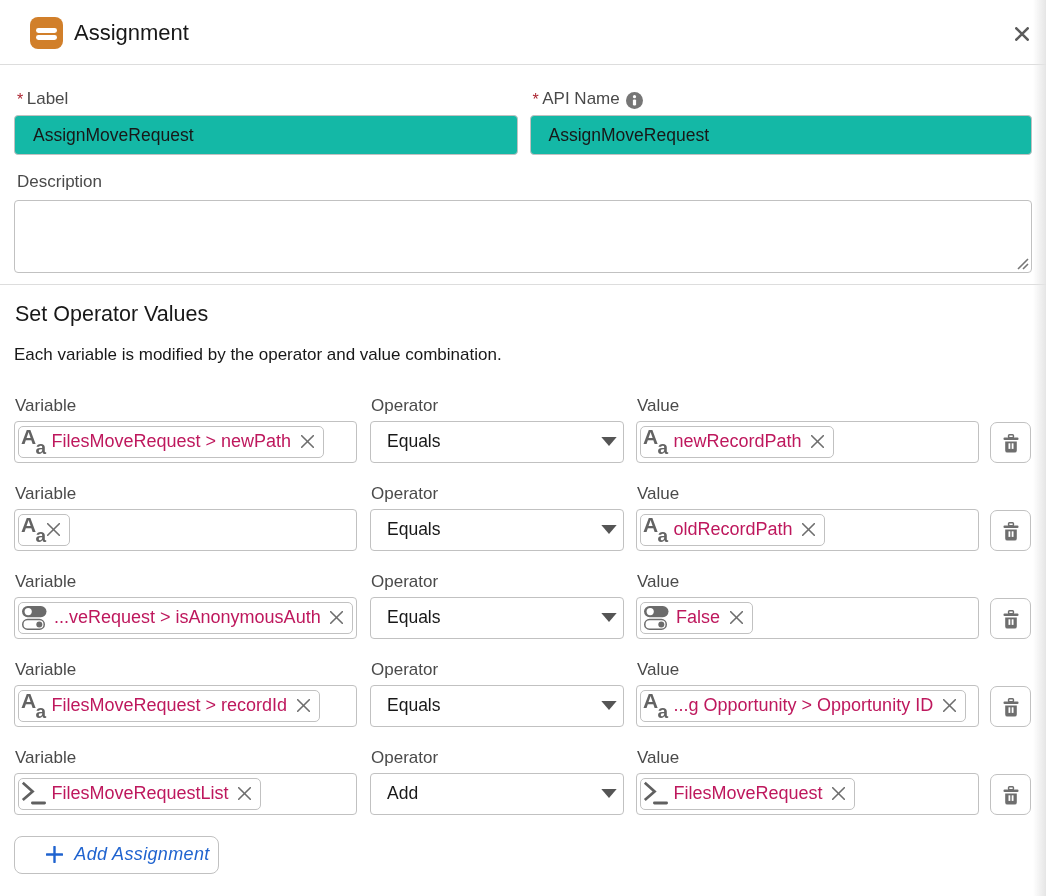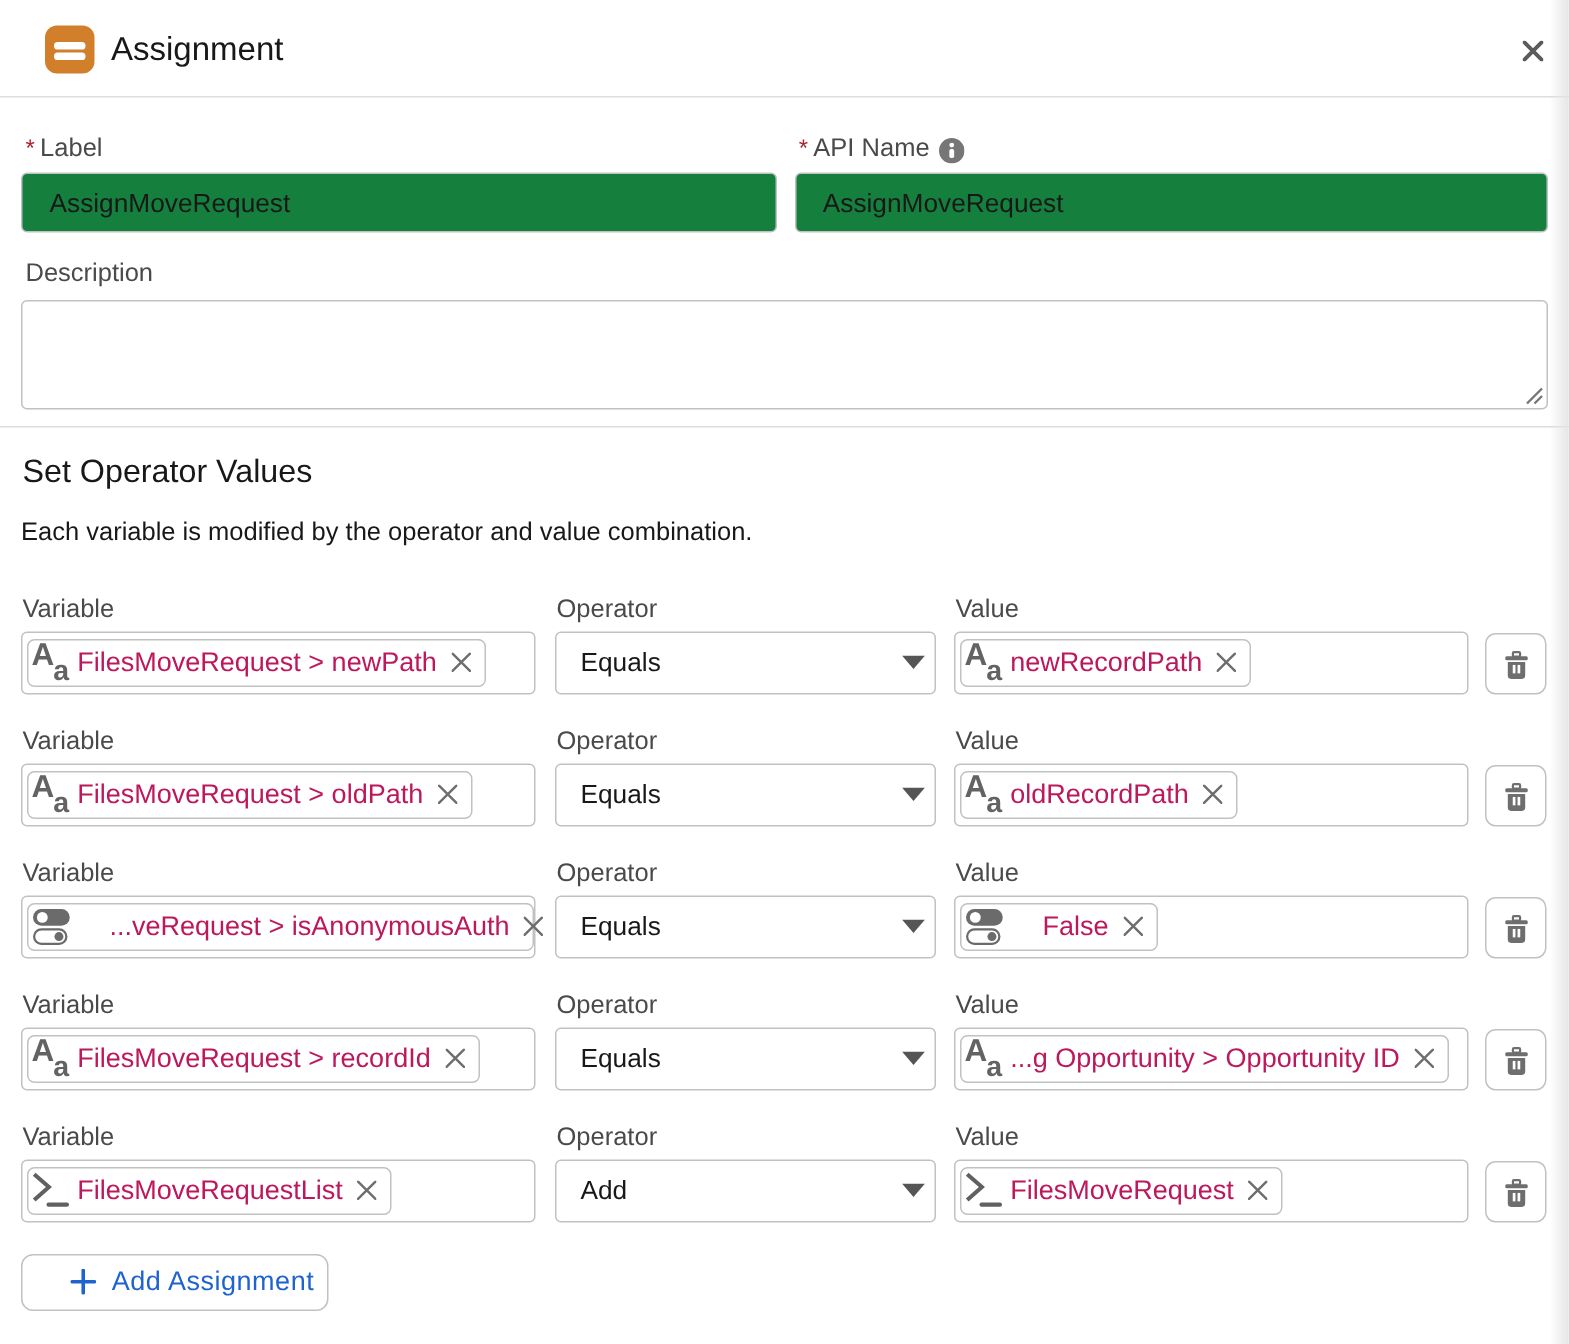--- a/index.html
+++ b/index.html
@@ -11,46 +11,46 @@
 .hicon i.b1 { top:11.5px; }
 .hicon i.b2 { top:18.3px; }
 .hdr h1 { font-size:22px; font-weight:400; color:#181818; margin-left:11px; margin-top:1px; }
 .close { position:absolute; right:17.5px; top:26.5px; width:14px; height:14px; }
 .body { padding:0 14px; }
 .row2 { display:flex; margin-top:25px; }
 .fcol { width:504px; }
 .fcol + .fcol { width:503px; margin-left:12px; }
 label.fl { display:flex; align-items:center; font-size:17px; color:#4a4a4a; height:18px; margin-bottom:7px; padding-left:3px; }
 label.fl .req { color:#ab2531; margin-right:3.5px; font-size:16px; margin-top:1px; }
-.tin { height:40px; border:1px solid #c1c1c1; border-radius:4px; font-size:17.5px; color:#181818; padding-left:18px; display:flex; align-items:center; background:#15803d; }
+.tin { height:40px; border:1px solid #c1c1c1; border-radius:4px; font-size:17.5px; color:#181818; padding-left:18px; display:flex; align-items:center; background:#14b8a6; }
 .infoi { margin-left:6.5px; position:relative; top:1px; }
 .desc { margin-top:18px; }
 .desc label.fl { margin-bottom:9px; }
 .txtarea { height:72.5px; width:1018px; border:1px solid #c1c1c1; border-radius:4px; position:relative; background:#fff; }
 .grip { position:absolute; right:2px; bottom:2px; width:13px; height:13px; }
 .divider { border:none; border-top:1px solid #ddd; margin:11px -14px 0; }
 h2.sec { font-size:21.5px; font-weight:400; color:#181818; margin-top:16px; line-height:26px; padding-left:1px; }
 p.sub { font-size:17px; color:#181818; margin-top:17px; line-height:22px; }
 .vrow { display:flex; align-items:flex-end; margin-top:21px; }
 .vrow.first { margin-top:30px; }
 .vrow .cv { width:343px; margin-right:13px; }
 .vrow .co { width:254px; margin-right:12px; }
 .vrow .cl { width:343px; margin-right:11px; }
 .vlbl { font-size:17px; color:#4a4a4a; height:18px; margin-bottom:7px; padding-left:1px; }
 .box { height:42px; border:1px solid #c1c1c1; border-radius:4px; background:#fff; display:flex; align-items:center; padding-left:3px; }
 .sel { padding:0 6px 0 16px; font-size:17.5px; color:#181818; justify-content:space-between;align-items:center; }
 .tri { flex:none; display:block; }
 .pill { display:inline-flex; align-items:center; height:32px; border:1px solid #c1c1c1; border-radius:5px; padding:0 9px 0 3px; max-width:100%; }
 .pill .ptxt { font-size:18px; color:#be185d; white-space:nowrap; margin:0 9.5px 0 4.5px; }
-.tgl + .ptxt { margin-left:26px; }
+.tgl + .ptxt { margin-left:7px; }
 .aa { flex:none; display:block; }
 .tgl, .apx { flex:none; display:block; }
 .xrm { flex:none; display:block; }
 .trash { width:41px; height:41px; border:1px solid #c1c1c1; border-radius:7px; background:#fff; display:flex; align-items:center; justify-content:center; flex:none; padding-top:3px; }
-.addbtn { margin-top:21px; padding-left:23px; height:38px; width:205px; border:1px solid #c1c1c1; border-radius:8px; background:#fff; display:flex; align-items:center; justify-content:center; font-size:18px; color:#1f63cf; letter-spacing:0.35px; }
+.addbtn { margin-top:21px; padding-left:23px; height:38px; width:205px; border:1px solid #c1c1c1; border-radius:8px; background:#fff; display:flex; align-items:center; justify-content:center; font-size:18px; color:#1f63cf; letter-spacing:0.35px;font-style:italic; }
 .addbtn svg { margin-right:11px; }
 body::after { content:""; position:fixed; top:0; right:0; width:13px; height:896px; background:linear-gradient(to right, rgba(233,233,233,0), rgba(228,228,228,0.95)); pointer-events:none; z-index:10; }
 </style>
 </head>
 <body>
 <div class="hdr">
   <div class="hicon">
       <i class="b1"></i>
       <i class="b2"></i>
     </div>
@@ -138,21 +138,20 @@
 
   <div class="vrow">
     <div class="cv">
       <div class="vlbl">Variable</div>
       <div class="box">
           <span class="pill">
             <svg class="aa" width="25" height="26" viewBox="0 0 25 26" style="overflow:visible">
               <text x="-1" y="14.5" font-size="21" font-weight="bold" fill="#636363" font-family="Liberation Sans">A</text>
               <text x="13.5" y="24.5" font-size="19" font-weight="bold" fill="#636363" font-family="Liberation Sans">a</text>
             </svg>
-            <span class="ptxt">FilesMoveRequest &gt; oldPath</span>
             <svg class="xrm" width="13" height="13" viewBox="0 0 13 13">
               <path d="M0.7 0.7 L12.3 12.3 M12.3 0.7 L0.7 12.3" stroke="#6e6e6e" stroke-width="1.6" fill="none" stroke-linecap="round"></path>
             </svg>
           </span>
         </div>
     </div>
     <div class="co">
       <div class="vlbl">Operator</div>
       <div class="box sel">Equals<svg class="tri" width="16" height="9" viewBox="0 0 16 9">
             <path d="M0.3 0 H15.7 L8 9 Z" fill="#555"></path>

